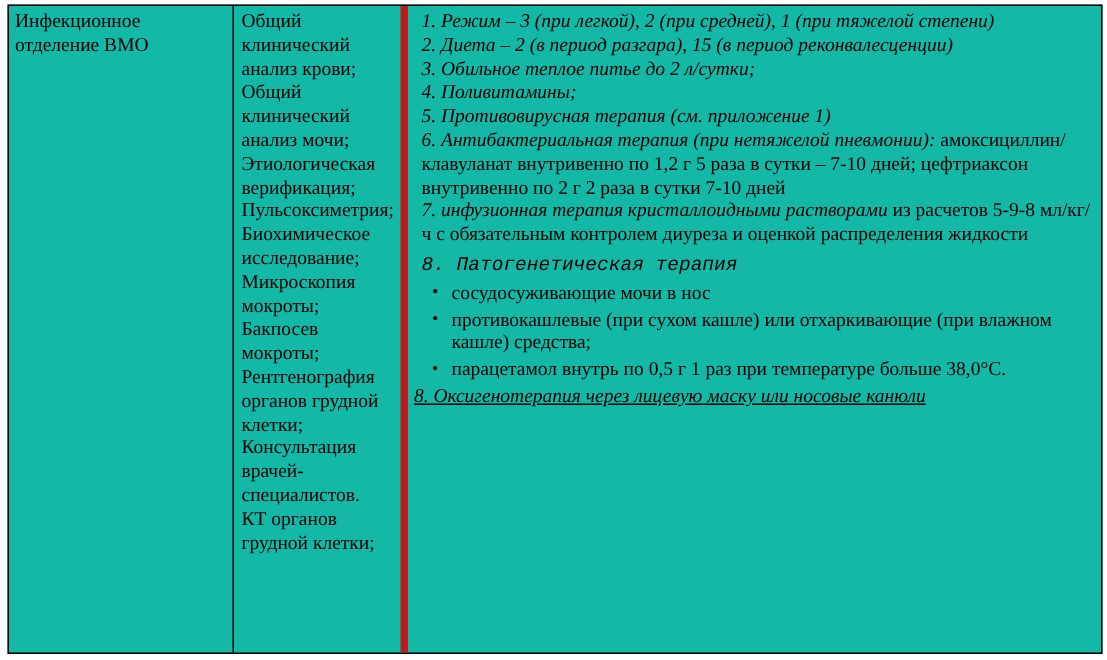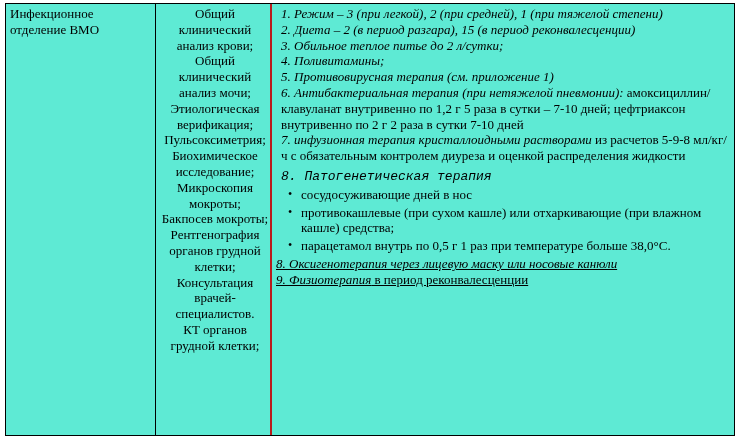--- a/index.html
+++ b/index.html
@@ -13,33 +13,32 @@
     color: #000000;
     position: relative;
     overflow: hidden;
   }
   .doc-table {
     position: absolute;
     left: 5px; top: 3px;
     width: 730px; height: 433px;
     border: 1px solid #000;
     display: flex;
-    background: #5eead4;
+    background: #14b8a6;
   }
   .col { height: 100%; overflow: hidden; }
   .col-dept {
     width: 150px;
     border-right: 1px solid #000;
     padding: 2px 4px 0 4px;
   }
   .col-diag {
     width: 116px;
-    border-right: 2px solid #b91c1c;
+    border-right: 5px solid #b91c1c;
     padding: 2px 1px 0 5px;
-    text-align: center;
   }
   .col-treat {
     flex: 1;
     padding: 2px 2px 0 0;
   }
   .diag-item { margin: 0; }
   .treat-item { padding-left: 9px; }
   .treat-item .it { font-style: italic; margin-top: 36px; }
   .treat-item.flush { padding-left: 4px; text-decoration: underline; }
   .treat-item.gap-top { margin-top: 5px; font-family: Liberation Mono, monospace; }
@@ -76,29 +75,28 @@
     <div class="treat-item"><span class="it">3. Обильное теплое питье до 2 л/сутки;</span></div>
     <div class="treat-item"><span class="it">4. Поливитамины;</span></div>
     <div class="treat-item"><span class="it">5. Противовирусная терапия (см. приложение 1)</span></div>
     <div class="treat-item"><span class="it">6. Антибактериальная терапия (при нетяжелой пневмонии):</span><span> амоксициллин/клавуланат внутривенно по 1,2 г 5 раза в сутки – 7-10 дней; цефтриаксон внутривенно по 2 г 2 раза в сутки 7-10 дней</span></div>
     <div class="treat-item"><span class="it">7. инфузионная терапия кристаллоидными растворами</span><span> из расчетов 5-9-8 мл/кг/ч с обязательным контролем диуреза и оценкой распределения жидкости</span></div>
     <div class="treat-item gap-top"><span class="it">8. Патогенетическая терапия</span></div>
 
     <div class="bullet-list">
       <div class="bullet-row">
         <span class="bullet-dot">•</span>
-        <span class="bullet-text">сосудосуживающие дней в нос</span>
+        <span class="bullet-text">сосудосуживающие мочи в нос</span>
       </div>
       <div class="bullet-row">
         <span class="bullet-dot">•</span>
         <span class="bullet-text">противокашлевые (при сухом кашле) или отхаркивающие (при влажном кашле) средства;</span>
       </div>
       <div class="bullet-row">
         <span class="bullet-dot">•</span>
         <span class="bullet-text">парацетамол внутрь по 0,5 г 1 раз при температуре больше 38,0°С.</span>
       </div>
     </div>
 
     <div class="treat-item flush"><span class="it">8. Оксигенотерапия через лицевую маску или носовые канюли</span></div>
-    <div class="treat-item flush"><span class="it">9. Физиотерапия</span><span> в период реконвалесценции</span></div>
   </div>
 
 </div>
 
 </body></html>

